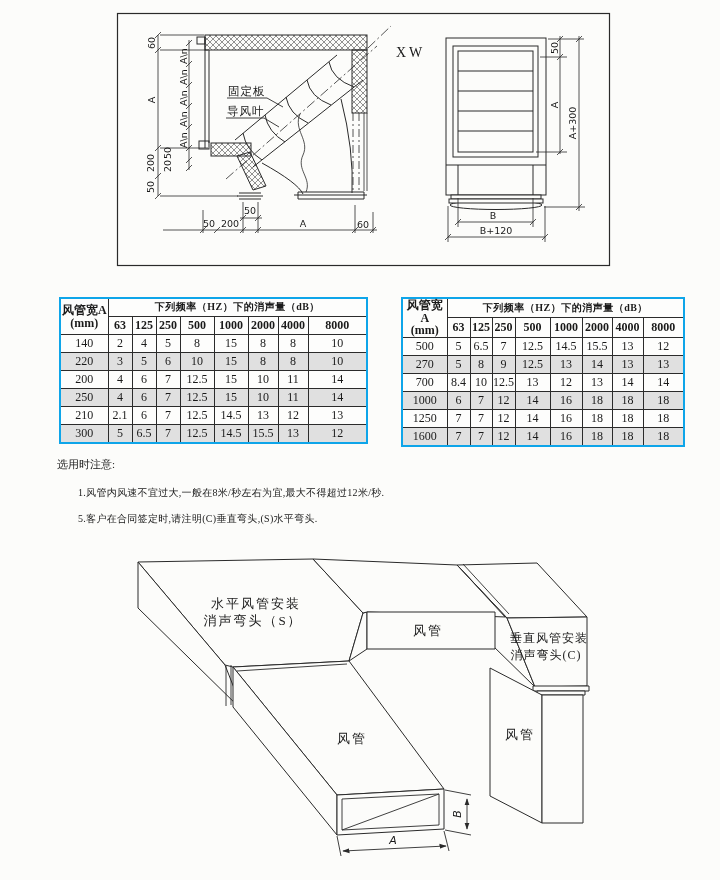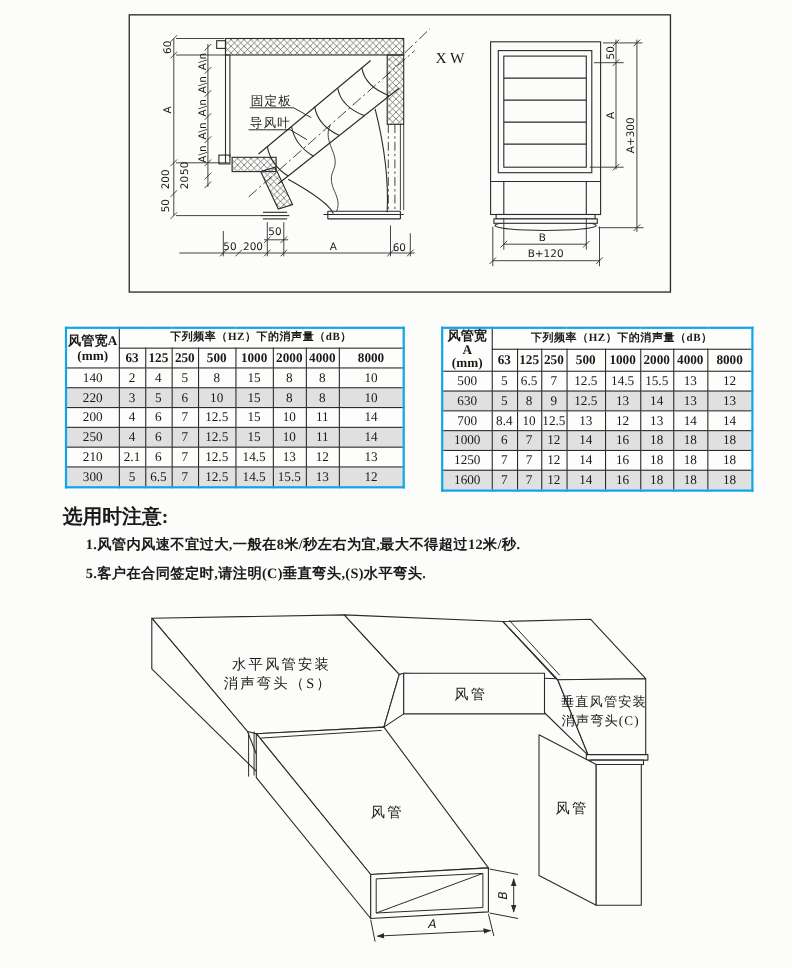--- a/index.html
+++ b/index.html
@@ -16,22 +16,22 @@
   .tbl{position:absolute;border-collapse:collapse;table-layout:fixed;background:#fdfdfc;}
   .tbl td,.tbl th{border:1px solid #2b2b2b;font-size:12px;text-align:center;
        vertical-align:middle;padding:0;height:17px;line-height:1.05;
        font-family:"Liberation Serif",serif;}
   .tbl{border:2px solid #0ea5e9;padding-left:28px;}
   .tbl thead th{font-weight:bold;}
   .tbl .title-cell{font-size:10px;letter-spacing:0.5px;}
   .tbl tbody tr:nth-child(even){background:#e0e0e0;}
   .tbl tbody td{font-weight:normal;}
 
-  .notes-heading{position:absolute;left:57px;top:457px;font-size:18px;font-weight:bold;}
-  .note-item{position:absolute;left:78px;font-size:13px;letter-spacing:0.3px;font-weight:bold;}
+  .notes-heading{position:absolute;left:57px;top:457px;font-size:11px;font-weight:normal;}
+  .note-item{position:absolute;left:78px;font-size:10px;letter-spacing:0.3px;}
 </style>
 </head>
 <body>
 
 <div class="page">
 
 <svg style="top:0;" width="720" height="292" viewBox="0 0 720 292">
   <defs>
     <pattern id="xh" width="6" height="6" patternUnits="userSpaceOnUse">
       <path d="M0,6 L6,0 M0,0 L6,6" stroke="#4a4a4a" stroke-width="0.6" fill="none"></path>
@@ -342,21 +342,21 @@
           <td>5</td>
           <td>6.5</td>
           <td>7</td>
           <td>12.5</td>
           <td>14.5</td>
           <td>15.5</td>
           <td>13</td>
           <td>12</td>
         </tr>
         <tr>
-          <td>630</td>
+          <td>270</td>
           <td>5</td>
           <td>8</td>
           <td>9</td>
           <td>12.5</td>
           <td>13</td>
           <td>14</td>
           <td>13</td>
           <td>13</td>
         </tr>
         <tr>

